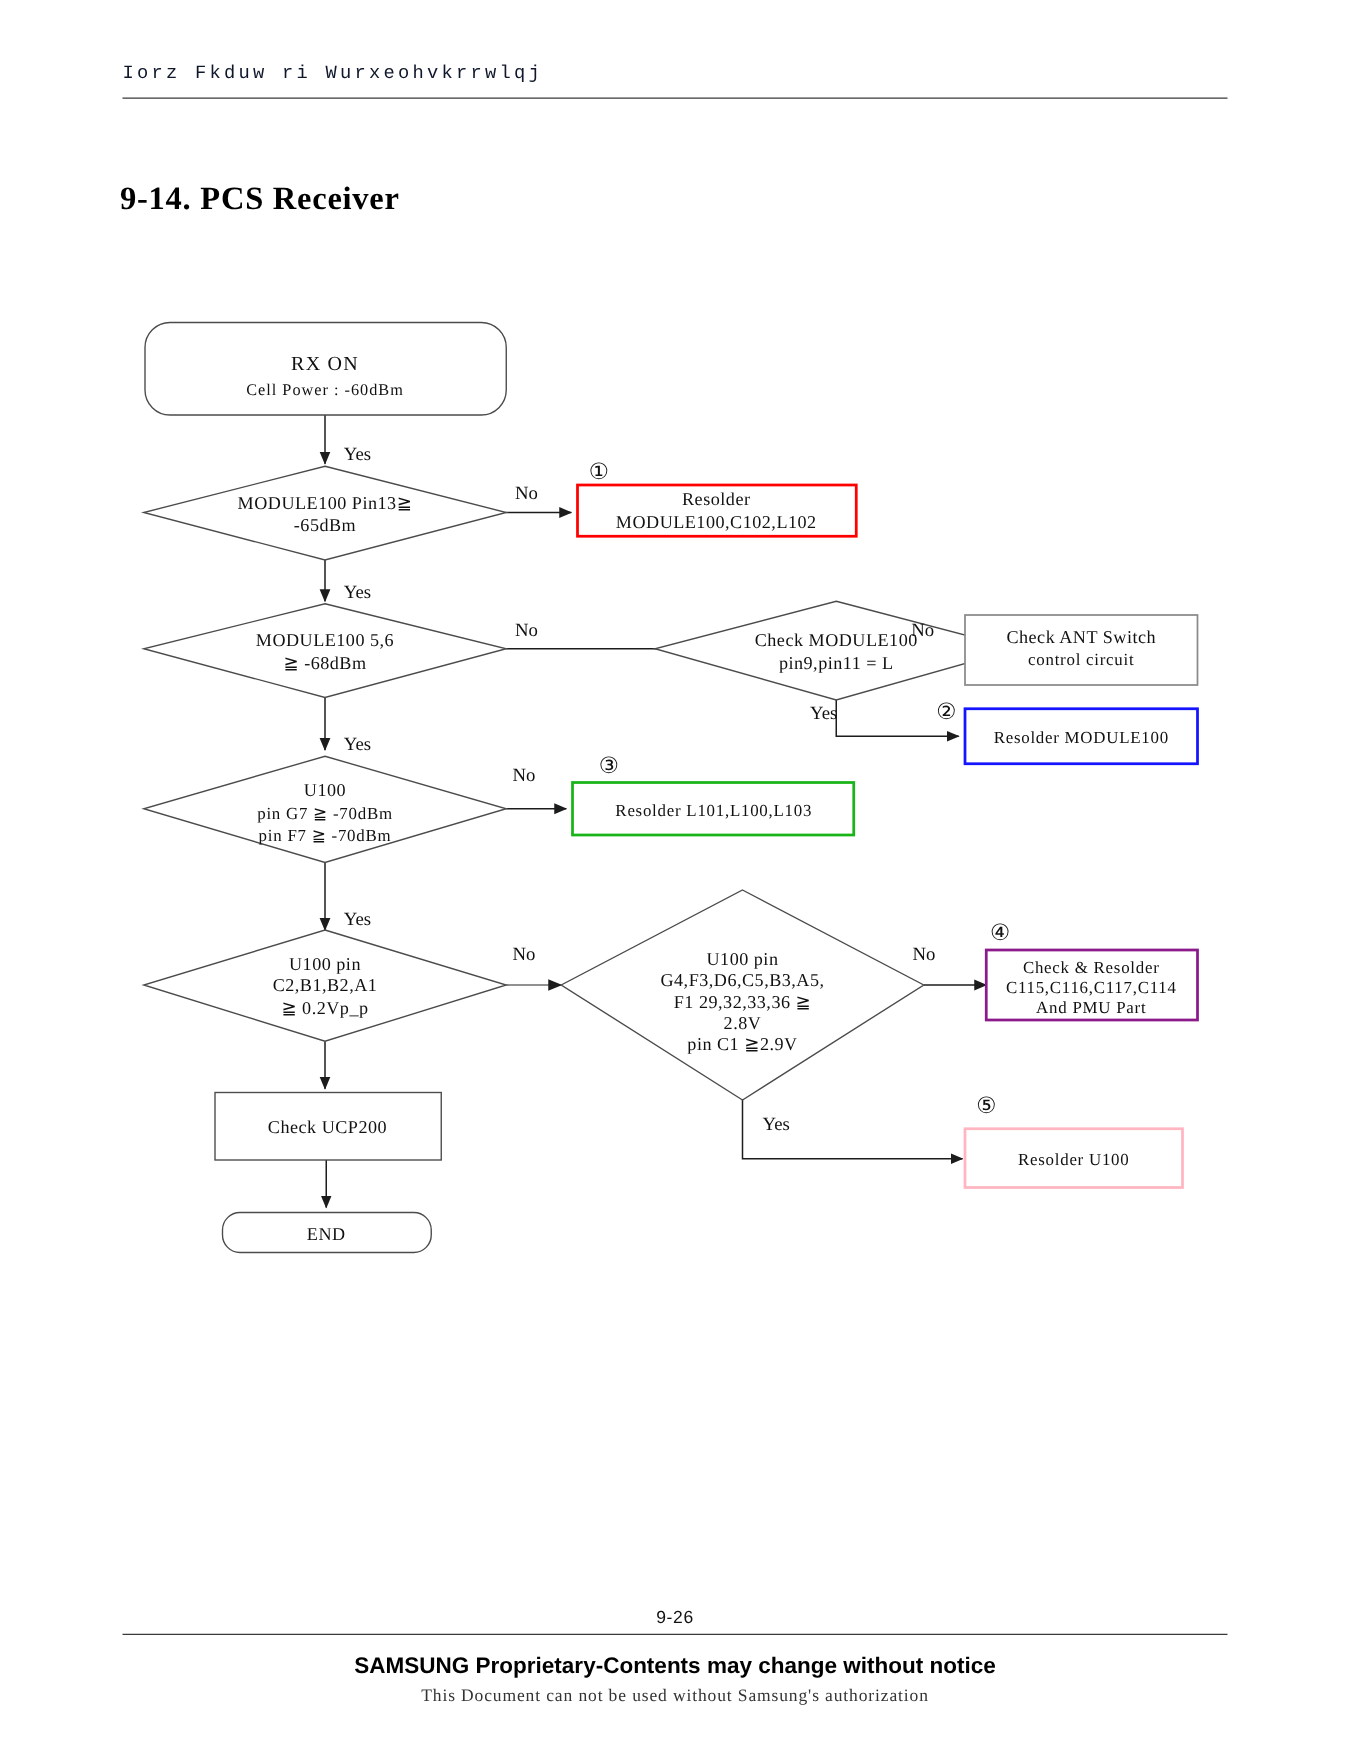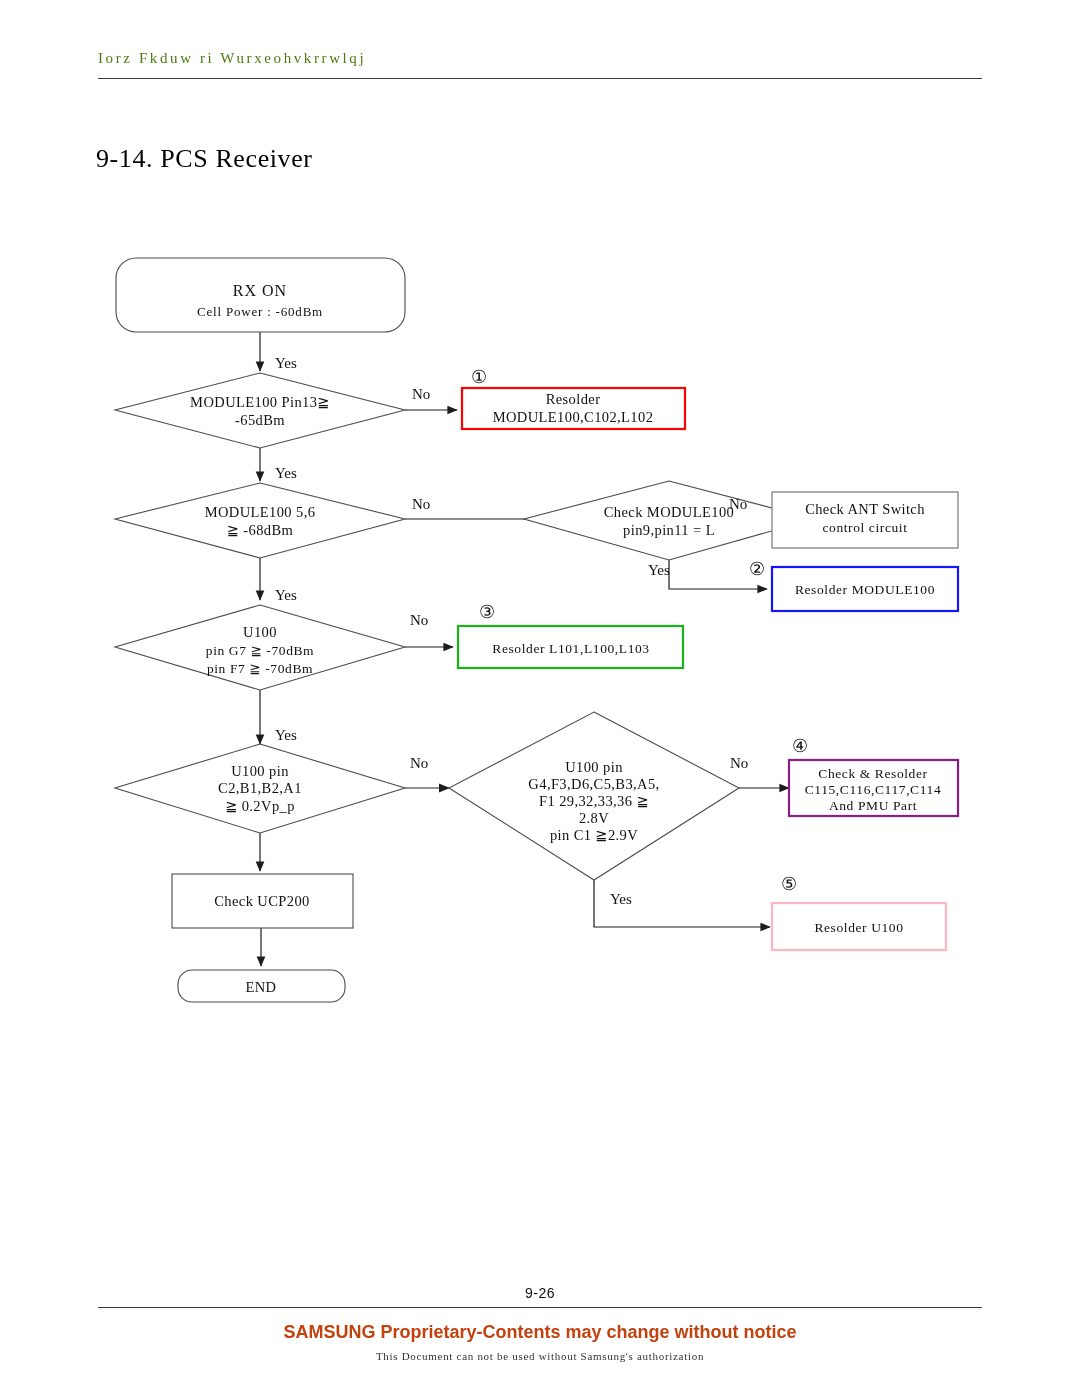--- a/index.html
+++ b/index.html
@@ -20,39 +20,39 @@
     inset: 0;
   }
   
   .doc-header {
     position: absolute;
     left: 98px;
     top: 50px;
     width: 884px;
   }
   .doc-header-text {
-    font-family: Liberation Serif, serif;
+    font-family: Liberation Mono, monospace;
     font-size: 15px;
     letter-spacing: 2.6px;
-    color: #4d7c0f;
+    color: #0f172a;
     white-space: nowrap;
   }
   .doc-header-rule {
     margin-top: 11px;
     border-top: 1.3px solid #3a3a3a;
     width: 884px;
   }
   
   .page-title {
     position: absolute;
     left: 96px;
     top: 144px;
     font-family: "Liberation Serif", serif;
     font-size: 26px;
-    font-weight: normal;
+    font-weight: bold;
     letter-spacing: 0.6px;
     color: #000;
     white-space: nowrap;
   }
   
   .chart-area {
     position: absolute;
     left: 0;
     top: 0;
     width: 925px;
@@ -129,26 +129,26 @@
   .footer-rule {
     margin: 6px auto 0 auto;
     width: 884px;
     border-top: 1.3px solid #3a3a3a;
   }
   .footer-line1 {
     margin-top: 14px;
     font-family: "Liberation Sans", sans-serif;
     font-size: 18px;
     font-weight: bold;
-    color: #c2410c;
+    color: #000000;
   }
   .footer-line2 {
     margin-top: 7px;
     font-family: "Liberation Serif", serif;
-    font-size: 11px;
+    font-size: 14px;
     letter-spacing: 0.7px;
     color: #333;
   }
 </style>
 </head>
 <body>
 
 <div class="page">
 
   <div class="doc-header">

